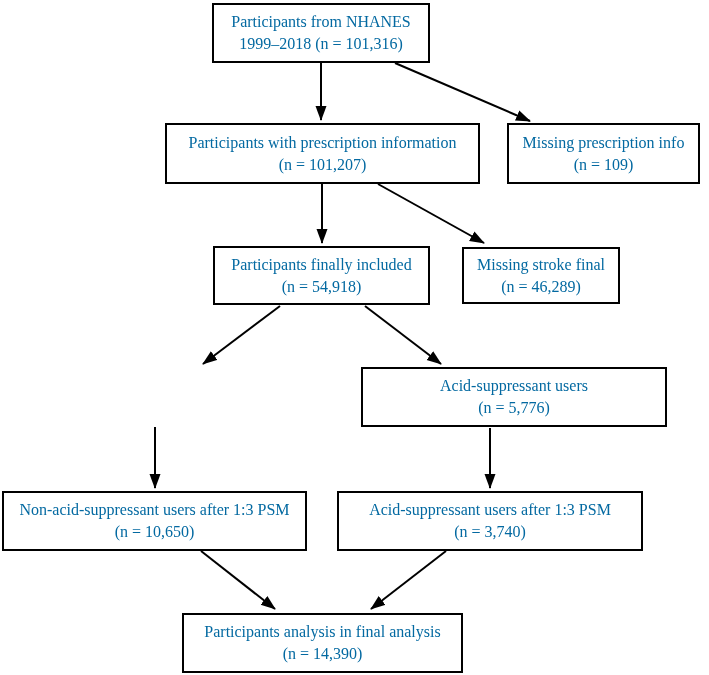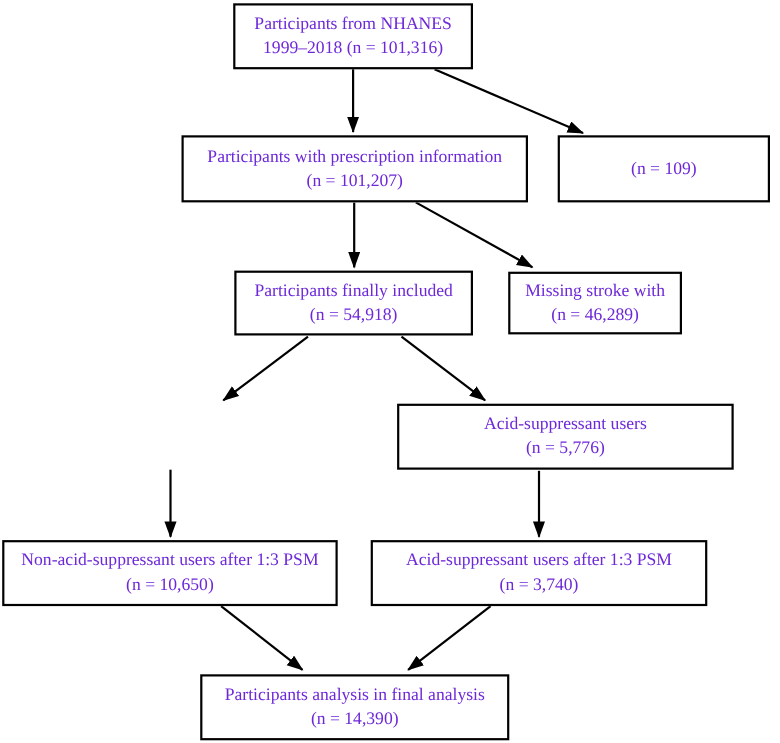--- a/index.html
+++ b/index.html
@@ -6,21 +6,21 @@
     margin: 0;
     padding: 0;
     background: #ffffff;
   }
   .canvas {
     position: relative;
     width: 709px;
     height: 675px;
     background: #ffffff;
     font-family: "Liberation Serif", "DejaVu Serif", serif;
-    color: #6d28d9;
+    color: #0369a1;
     overflow: hidden;
     text-decoration: underline;
   }
   .arrow-layer {
     position: absolute;
     left: 0;
     top: 0;
     width: 709px;
     height: 675px;
   }
@@ -79,30 +79,31 @@
     <span>Participants from NHANES</span>
     <span>1999–2018 (n = 101,316)</span>
   </div>
 
   <div class="flow-box b-prescription">
     <span>Participants with prescription information</span>
     <span>(n = 101,207)</span>
   </div>
 
   <div class="flow-box b-miss-rx">
+    <span>Missing prescription info</span>
     <span>(n = 109)</span>
   </div>
 
   <div class="flow-box b-included">
     <span>Participants finally included</span>
     <span>(n = 54,918)</span>
   </div>
 
   <div class="flow-box b-miss-stroke">
-    <span>Missing stroke with</span>
+    <span>Missing stroke final</span>
     <span>(n = 46,289)</span>
   </div>
 
 
   <div class="flow-box b-acid">
     <span>Acid-suppressant users</span>
     <span>(n = 5,776)</span>
   </div>
 
   <div class="flow-box b-nonacid-psm">

